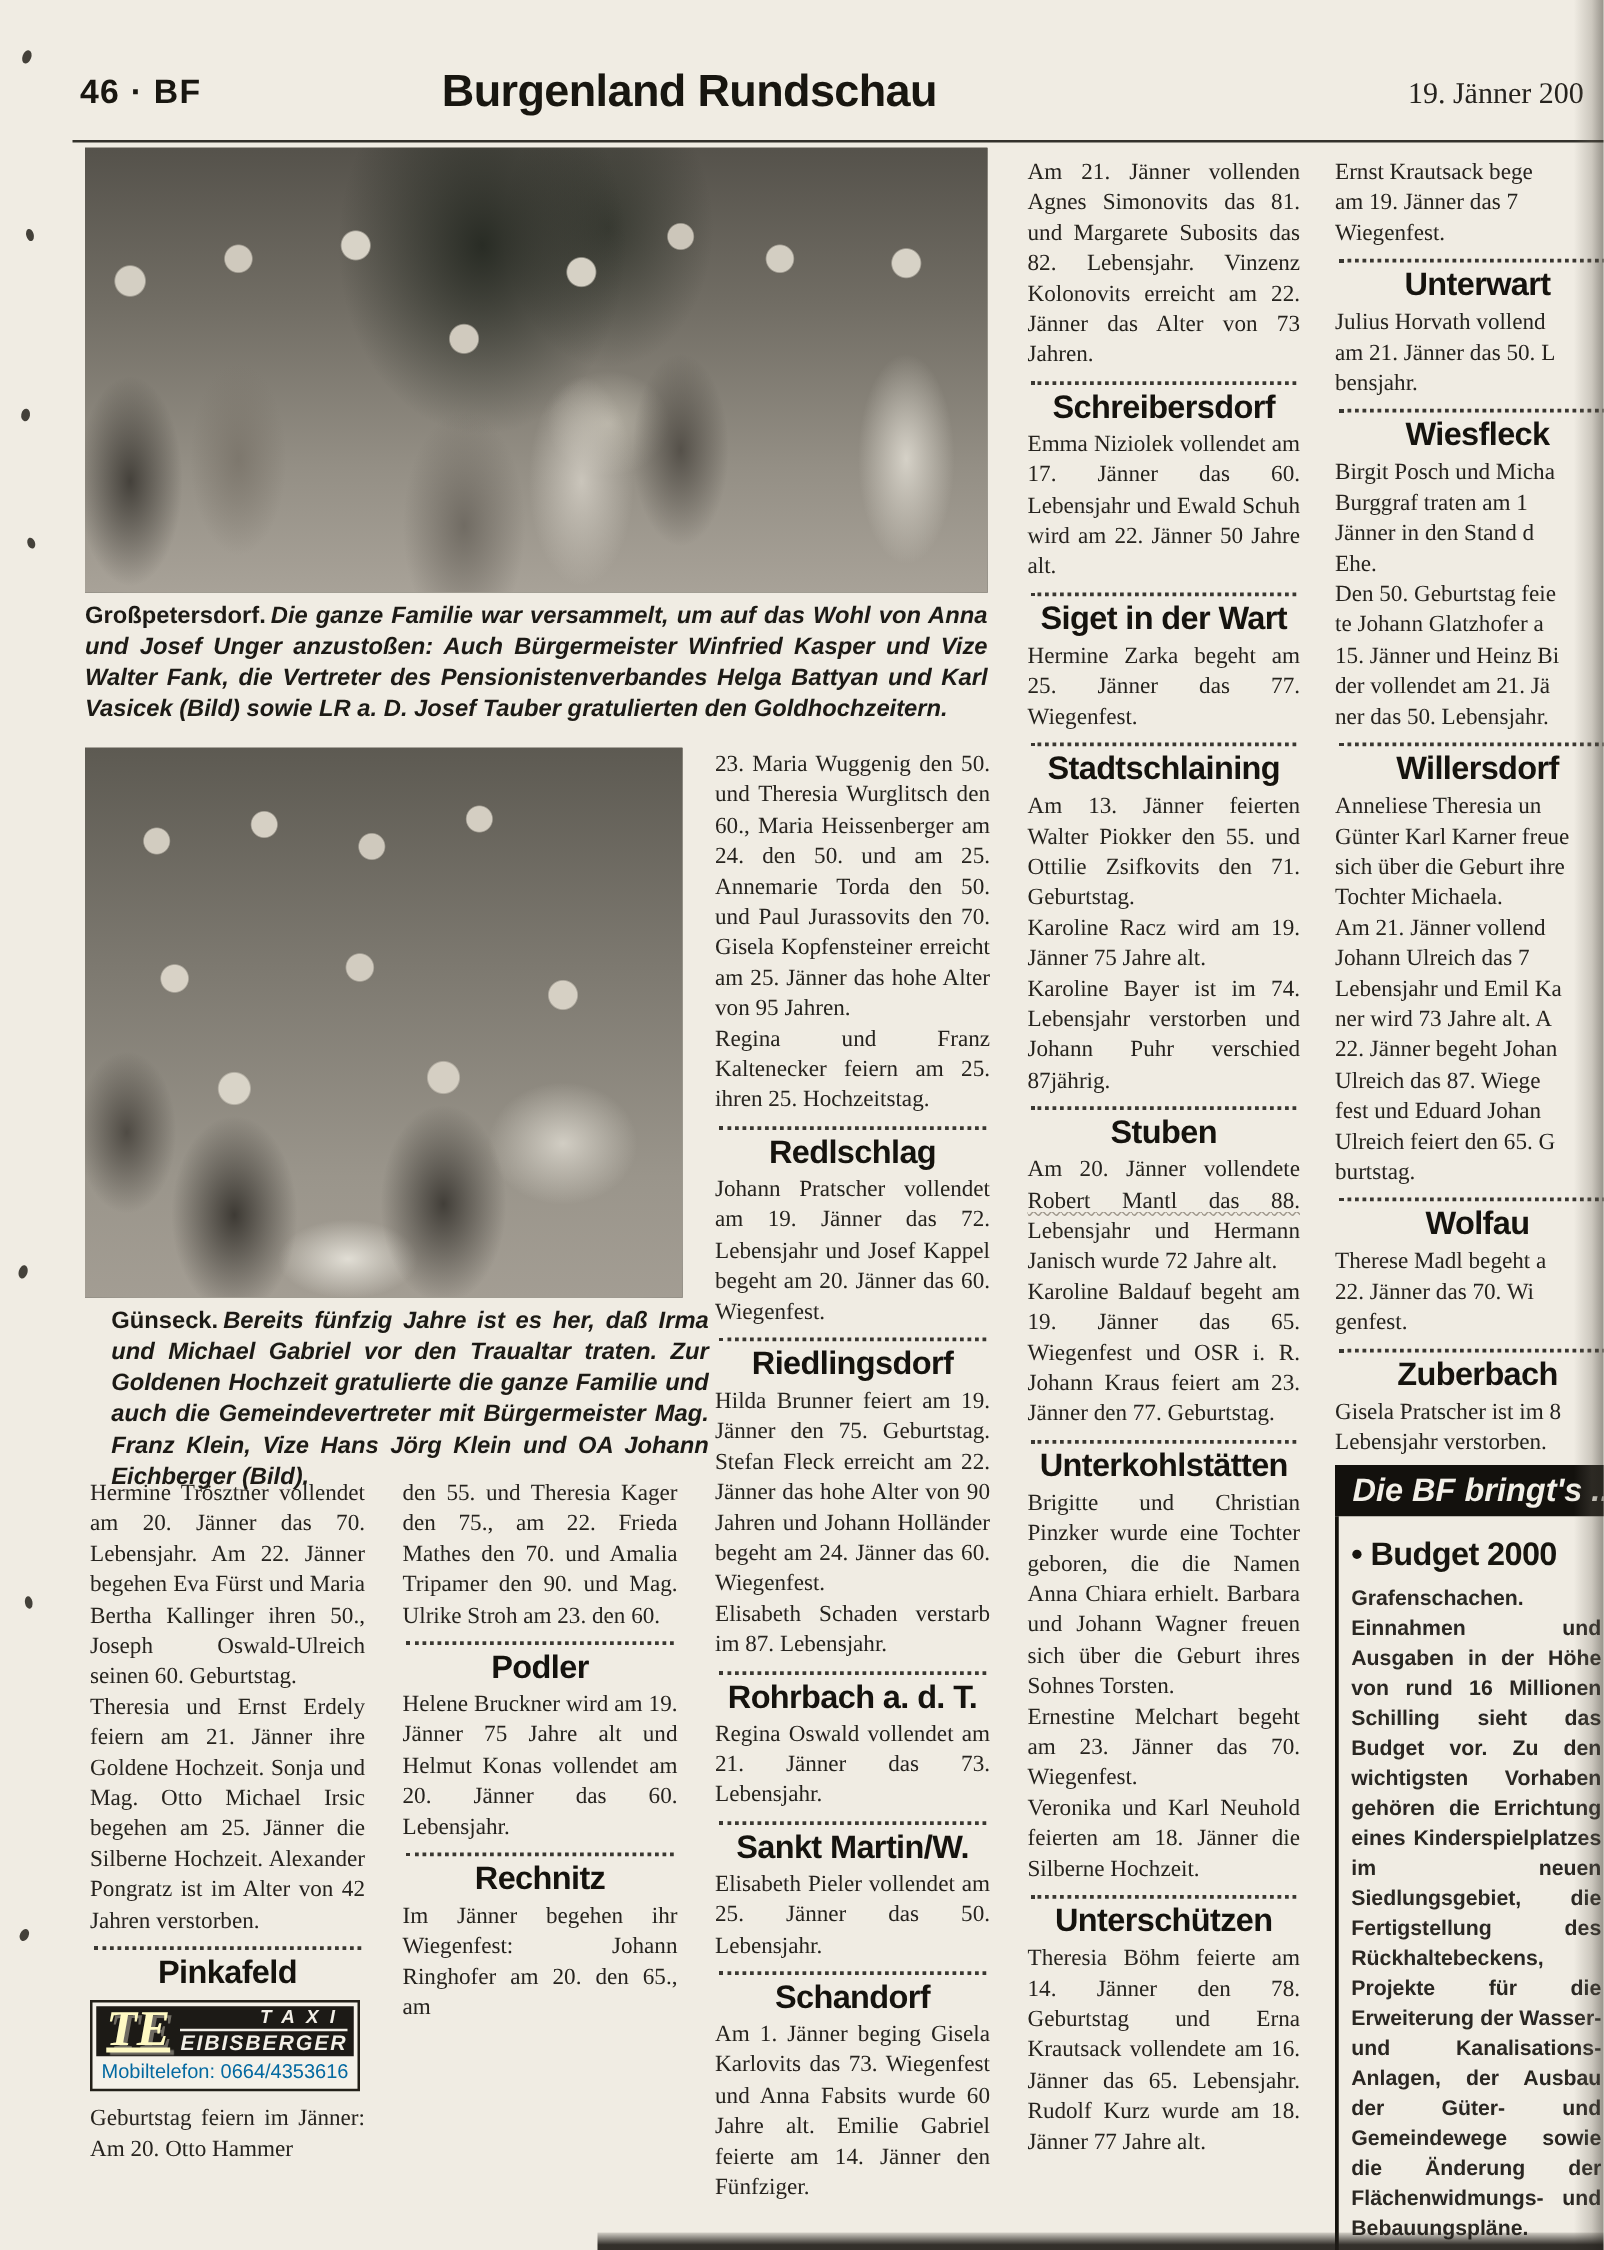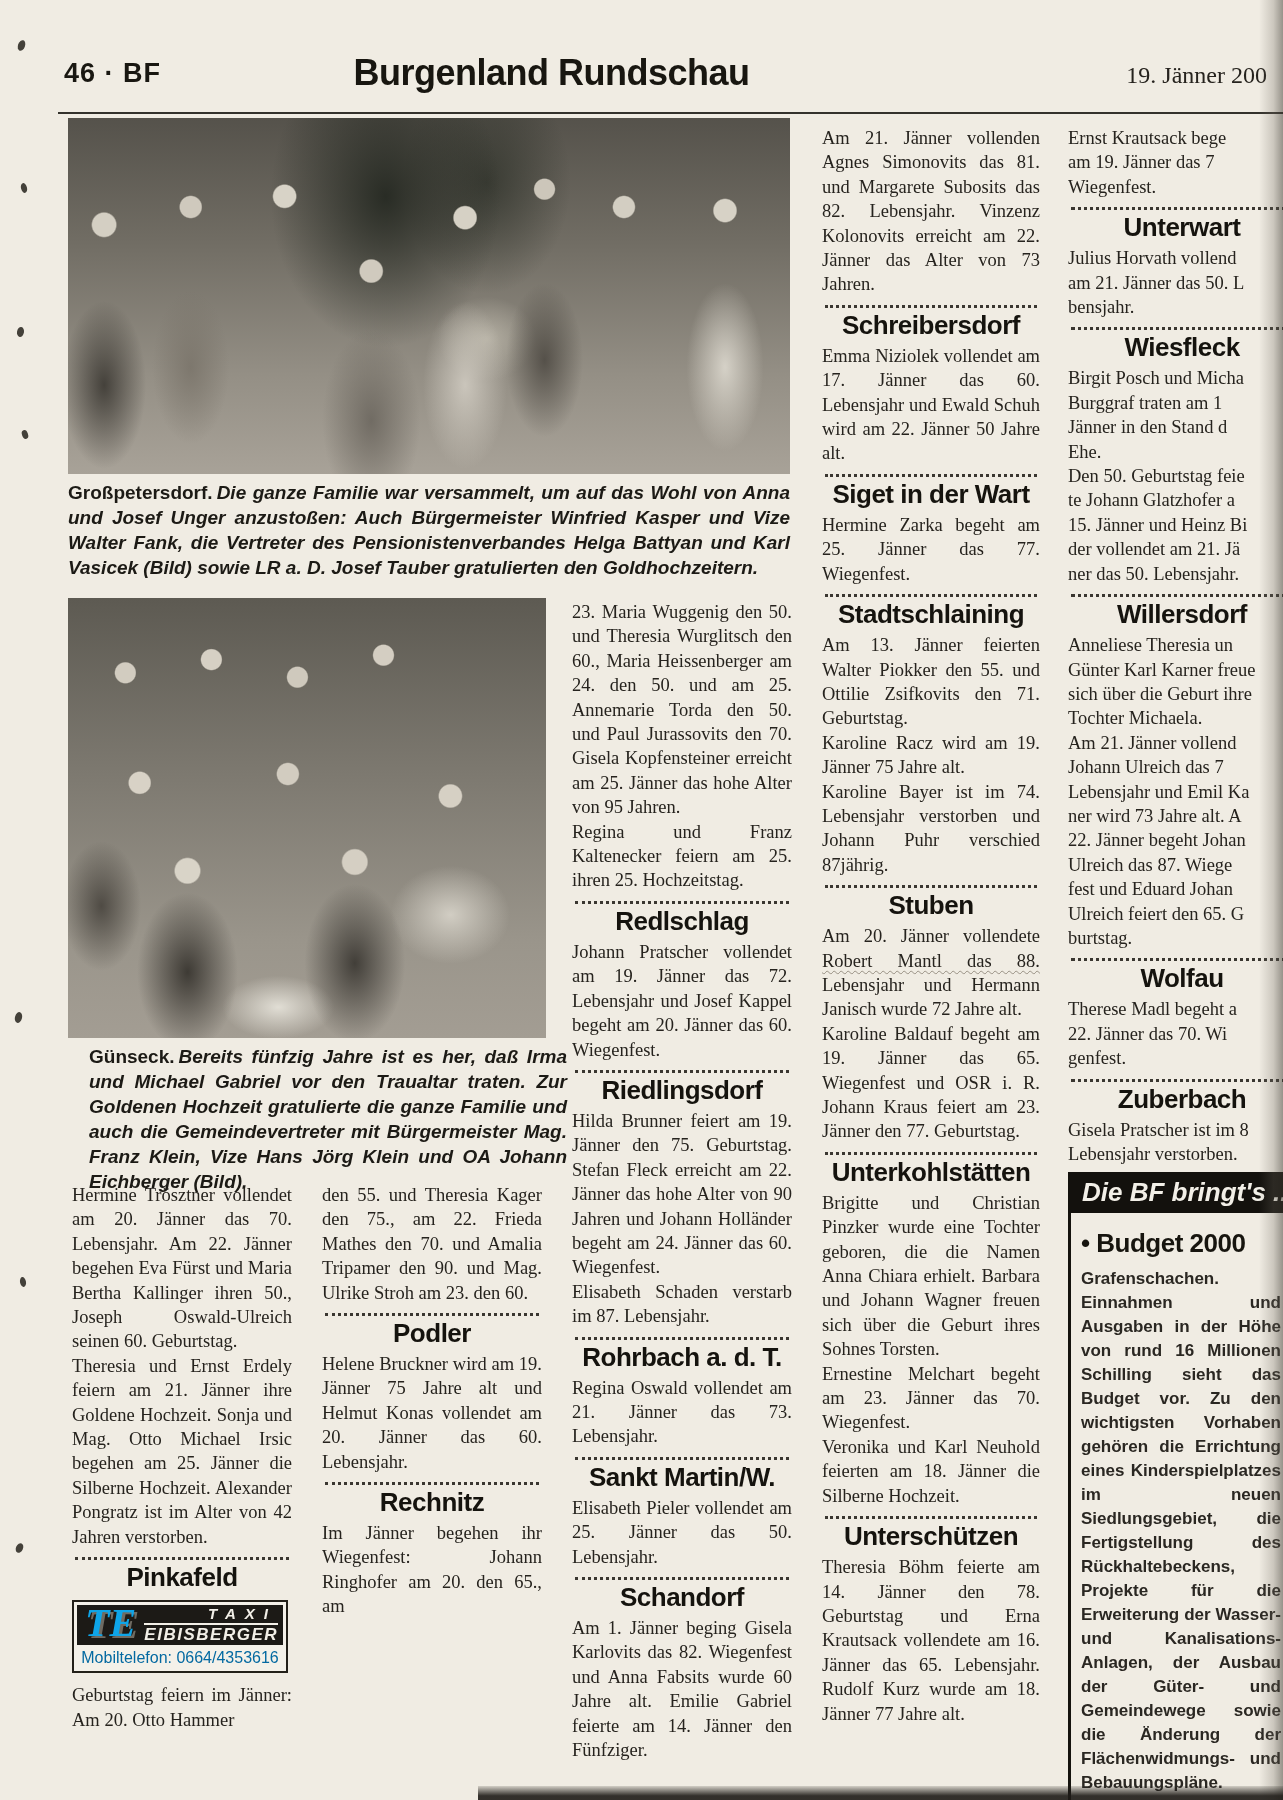--- a/index.html
+++ b/index.html
@@ -62,21 +62,21 @@
   .sec{font:700 26px/29px "Liberation Sans",sans-serif;text-align:center;letter-spacing:-0.5px;
        color:#15130e;margin:0 0 4px;}
   .rule{border:none;border-top:3px dotted #3a3731;margin:8px 3px 3px;}
   .lines{text-align:left;}
   .squiggle{text-decoration:underline;text-decoration-style:wavy;
             text-decoration-color:rgba(90,78,64,.55);text-decoration-thickness:1px;text-underline-offset:3px;}
   
   .taxi-ad{border:2px solid #232019;background:#f4f1e9;padding:3px;margin:8px 4px 10px 0;}
   .taxi-black{position:relative;height:40px;background:#1c1a16;overflow:hidden;}
   .taxi-te{position:absolute;left:8px;top:-4px;font:900 40px/44px "Liberation Serif",serif;
-           font-style:italic;color:#0ea5e9;text-shadow:3px 2px 0 #6f6b62;}
+           font-style:italic;color:#fef9c3;text-shadow:3px 2px 0 #6f6b62;text-decoration:underline;}
   .taxi-word{position:absolute;right:6px;top:1px;font:700 15px/16px "Liberation Sans",sans-serif;
              font-style:italic;letter-spacing:9px;color:#f2efe7;}
   .taxi-name{position:absolute;right:5px;bottom:1px;font:700 17px/18px "Liberation Sans",sans-serif;
              font-style:italic;letter-spacing:1.5px;color:#f2efe7;border-top:2px solid #f2efe7;padding-top:1px;}
   .taxi-phone{font:16px/20px "Liberation Sans",sans-serif;color:#0369a1;text-align:center;padding-top:3px;}
   
   .bf-banner{position:absolute;left:1068px;top:1172px;width:230px;height:41px;background:#13110d;
              color:#f2efe7;font:700 26px/41px "Liberation Sans",sans-serif;font-style:italic;
              padding-left:14px;box-sizing:border-box;white-space:nowrap;}
   .bf-box{position:absolute;left:1068px;top:1213px;width:226px;box-sizing:border-box;
@@ -156,21 +156,21 @@
     <p>Hilda Brunner feiert am 19. Jänner den 75. Geburtstag. Stefan Fleck erreicht am 22. Jänner das hohe Alter von 90 Jahren und Johann Holländer begeht am 24. Jänner das 60. Wiegenfest.</p>
     <p>Elisabeth Schaden verstarb im 87. Lebensjahr.</p>
     <hr class="rule">
     <h3 class="sec">Rohrbach a. d. T.</h3>
     <p>Regina Oswald vollendet am 21. Jänner das 73. Lebensjahr.</p>
     <hr class="rule">
     <h3 class="sec">Sankt Martin/W.</h3>
     <p>Elisabeth Pieler vollendet am 25. Jänner das 50. Lebensjahr.</p>
     <hr class="rule">
     <h3 class="sec">Schandorf</h3>
-    <p>Am 1. Jänner beging Gisela Karlovits das 82. Wiegenfest und Anna Fabsits wurde 60 Jahre alt. Emilie Gabriel feierte am 14. Jänner den Fünfziger.</p>
+    <p>Am 1. Jänner beging Gisela Karlovits das 73. Wiegenfest und Anna Fabsits wurde 60 Jahre alt. Emilie Gabriel feierte am 14. Jänner den Fünfziger.</p>
   </div>
 
   <div class="col" style="left:822px;top:126px;width:218px;">
     <p>Am 21. Jänner vollenden Agnes Simonovits das 81. und Margarete Subosits das 82. Lebensjahr. Vinzenz Kolonovits erreicht am 22. Jänner das Alter von 73 Jahren.</p>
     <hr class="rule">
     <h3 class="sec">Schreibersdorf</h3>
     <p>Emma Niziolek vollendet am 17. Jänner das 60. Lebensjahr und Ewald Schuh wird am 22. Jänner 50 Jahre alt.</p>
     <hr class="rule">
     <h3 class="sec">Siget in der Wart</h3>
     <p>Hermine Zarka begeht am 25. Jänner das 77. Wiegenfest.</p>

